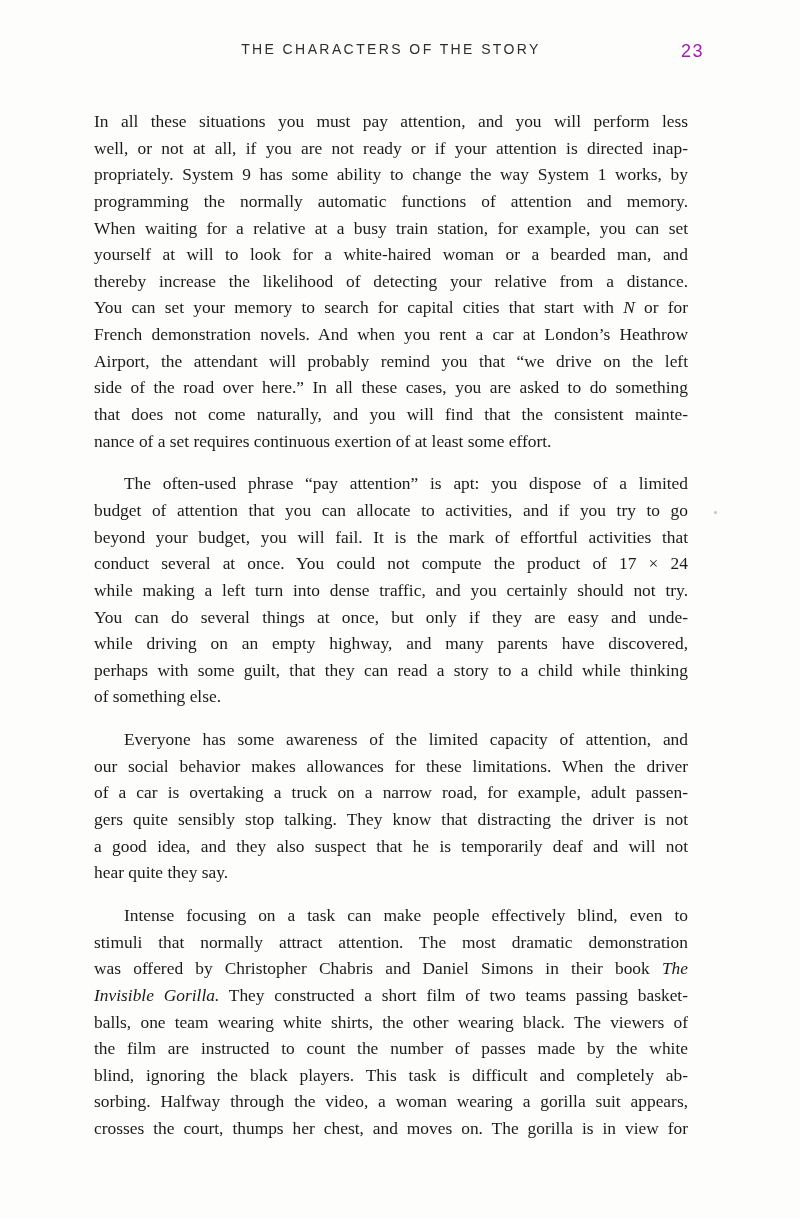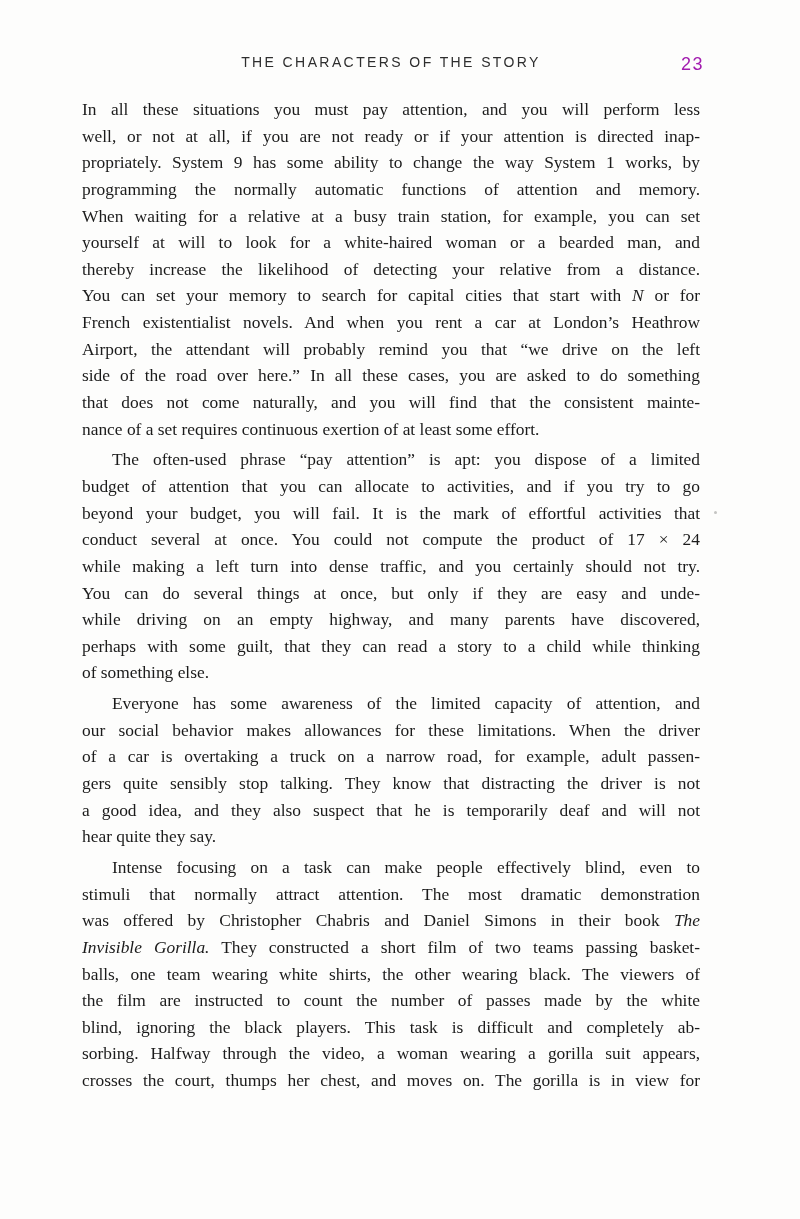--- a/index.html
+++ b/index.html
@@ -11,21 +11,21 @@
     position: relative;
     width: 800px;
     height: 1219px;
     background: #fdfdfc;
     overflow: hidden;
     font-family: "Liberation Serif", serif;
   }
   
   .running-header {
     position: absolute;
-    top: 54px;
+    top: 41px;
     left: 78px;
     width: 626px;
     height: 20px;
     font-family: "Liberation Sans", sans-serif;
   }
   .header-title {
     position: absolute;
     left: 0;
     right: 0;
     text-align: center;
@@ -45,21 +45,21 @@
   
   .body-text {
     position: absolute;
     left: 78px;
     top: 92px;
     width: 626px;
     font-size: 17.4px;
     line-height: 26.65px;
     color: #1b1b1b;
   }
-  .paragraph { margin: 4px; }
+  .paragraph { margin: 16px; }
   .line {
     height: 26.65px;
     overflow: hidden;
     text-align: justify;
     text-align-last: justify;
     white-space: normal;
   }
   .line.para-end {
     text-align-last: left;
   }
@@ -91,21 +91,21 @@
   <div class="body-text">
       <div class="paragraph">
         <div class="line">In all these situations you must pay attention, and you will perform less</div>
         <div class="line">well, or not at all, if you are not ready or if your attention is directed inap-</div>
         <div class="line">propriately. System 9 has some ability to change the way System 1 works, by</div>
         <div class="line">programming the normally automatic functions of attention and memory.</div>
         <div class="line">When waiting for a relative at a busy train station, for example, you can set</div>
         <div class="line">yourself at will to look for a white-haired woman or a bearded man, and</div>
         <div class="line">thereby increase the likelihood of detecting your relative from a distance.</div>
         <div class="line">You can set your memory to search for capital cities that start with <i>N</i> or for</div>
-        <div class="line">French existentialist novels. And when you rent a car at London’s Heathrow</div>
+        <div class="line">French demonstration novels. And when you rent a car at London’s Heathrow</div>
         <div class="line">Airport, the attendant will probably remind you that “we drive on the left</div>
         <div class="line">side of the road over here.” In all these cases, you are asked to do something</div>
         <div class="line">that does not come naturally, and you will find that the consistent mainte-</div>
         <div class="line para-end">nance of a set requires continuous exertion of at least some effort.</div>
       </div>
       <div class="paragraph">
         <div class="line indent">The often-used phrase “pay attention” is apt: you dispose of a limited</div>
         <div class="line">budget of attention that you can allocate to activities, and if you try to go</div>
         <div class="line">beyond your budget, you will fail. It is the mark of effortful activities that</div>
         <div class="line">conduct several at once. You could not compute the product of 17 × 24</div>

